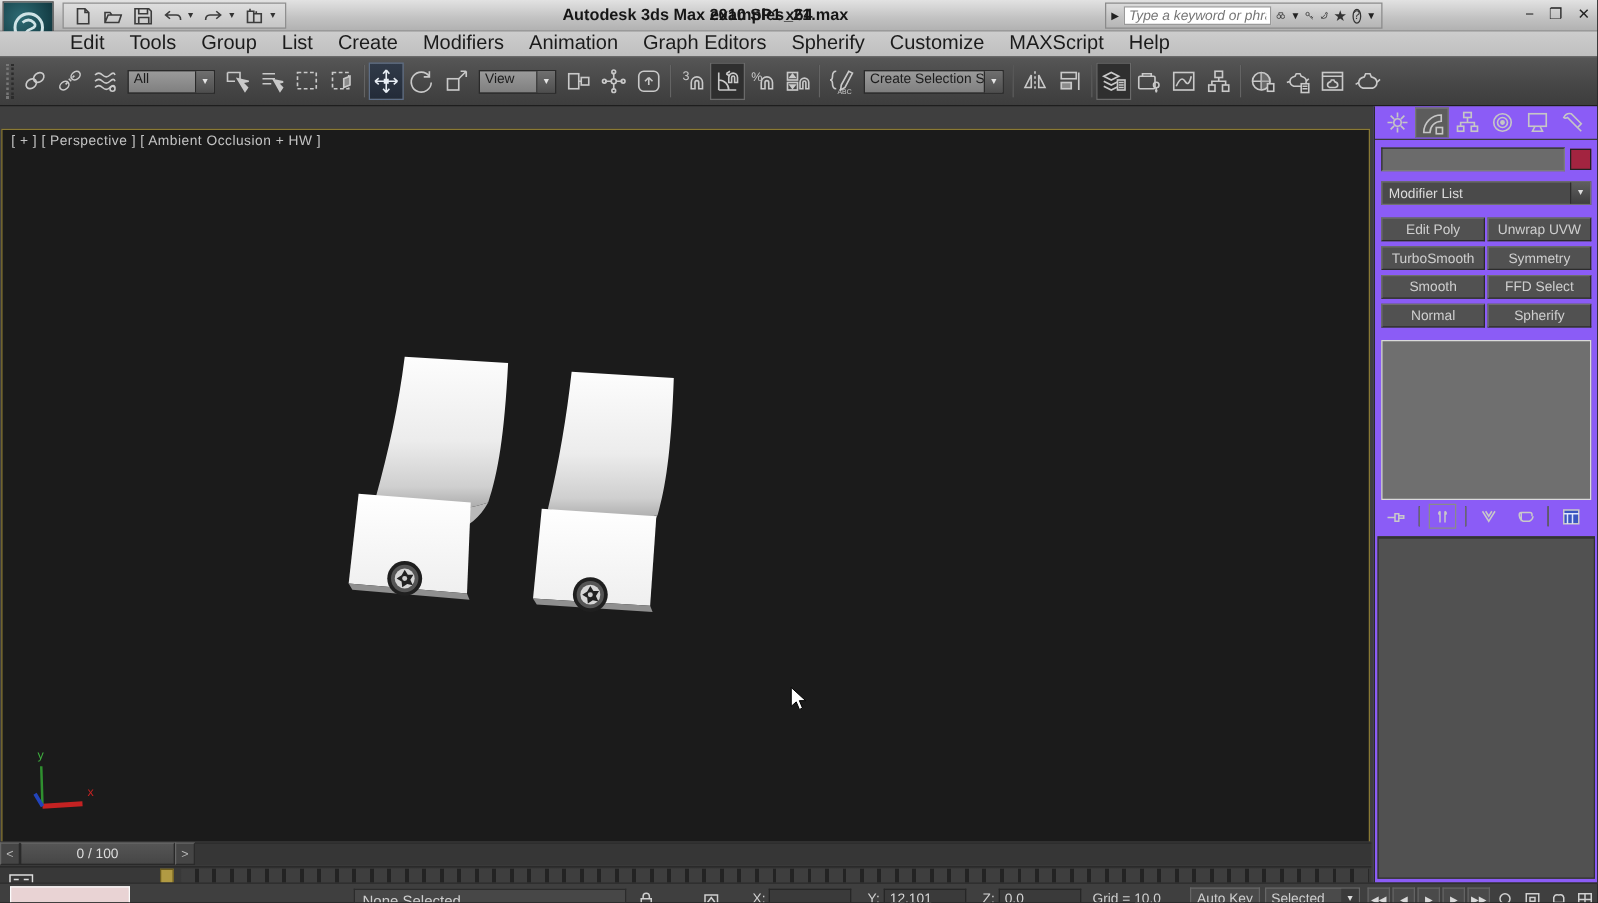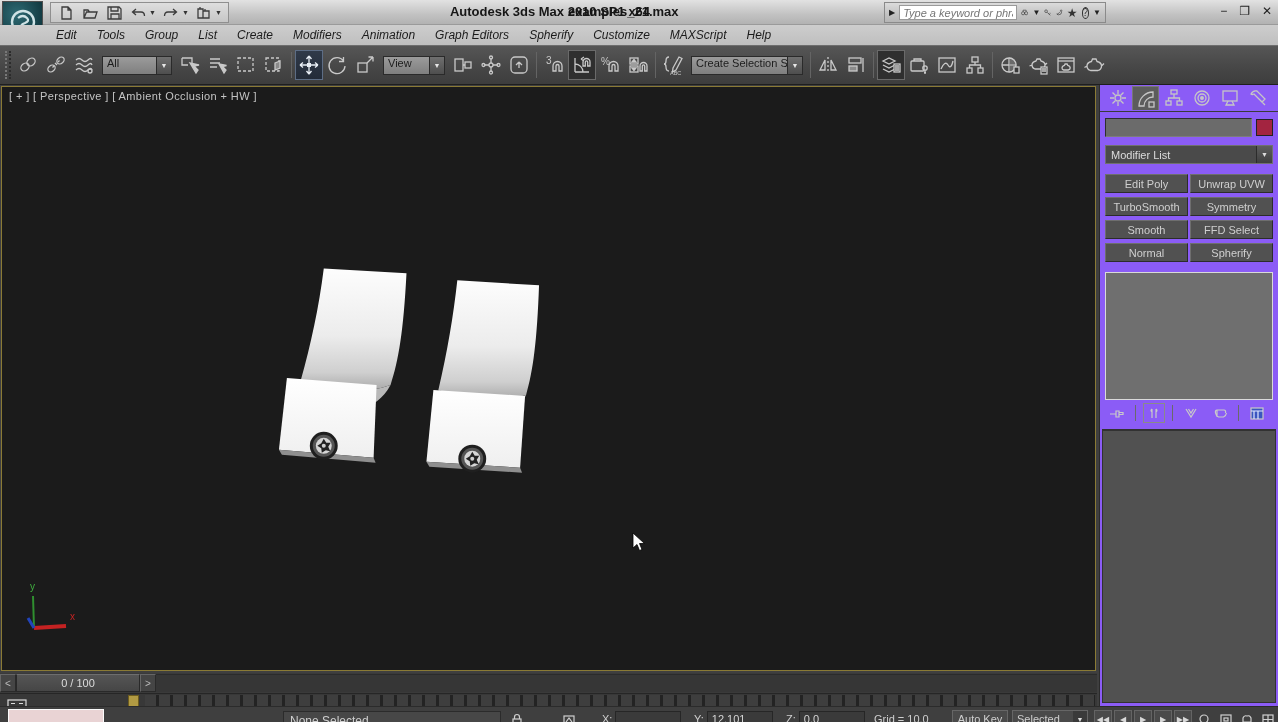--- a/index.html
+++ b/index.html
@@ -6,21 +6,21 @@
   html,body { width:1278px; height:722px; overflow:hidden; background:#222;
               font-family:"Liberation Sans", sans-serif; }
   .abs { position:absolute; }
   #app { position:relative; width:1278px; height:722px; background:#3f3f3f; overflow:hidden; }
 
   
   .titlebar { left:0; top:0; width:1278px; height:25px;
     background:linear-gradient(#e2e2e2,#c2c2c2 60%,#b2b2b2); border-bottom:1px solid #9a9a9a; }
   .menubar { left:0; top:25px; width:1278px; height:20px;
     background:linear-gradient(#cdcdcd,#bfbfbf); display:flex; align-items:center; padding-left:46px; }
-  .menu-item { padding:2px 10px; font-size:12px; color:#1b1b1b; cursor:default;font-style:italic; }
+  .menu-item { padding:2px 10px; font-size:16px; color:#1b1b1b; cursor:default; }
   .app-logo { left:2px; top:1px; width:41px; height:42px; border:1px solid #4e4e4e;
     background:radial-gradient(circle at 35% 30%, #2e6b74, #123a42 70%, #0a272d);
     display:flex; align-items:center; justify-content:center; }
   .app-logo svg { width:30px; height:30px; }
   .logo-caret { position:absolute; right:1px; bottom:8px; font-size:7px; color:#cfe3e6; }
   .qat { left:50px; top:2px; height:21px; display:flex; align-items:center; gap:6px;
     border:1px solid #8f8f8f; padding:0 6px; background:linear-gradient(#dedede,#c6c6c6); }
   .qat .ic { width:18px; height:16px; display:flex; align-items:center; justify-content:center; }
   .qat svg { width:15px; height:14px; stroke:#3c3c3c; fill:none; stroke-width:1.3; }
   .qat .dd { font-size:7px; color:#333; margin-left:-4px; }
@@ -50,21 +50,21 @@
   .tbtn.pressed { background:#2f2f2f; border:1px solid #6a6a6a; }
   .tb-sep { width:1px; height:26px; background:#2a2a2a; border-right:1px solid #646464; margin:0 3px; }
   .tb-combo { height:19px; background:linear-gradient(#9b9b9b,#7f7f7f); border:1px solid #2a2a2a;
     display:flex; font-size:11px; color:#1c1c1c; margin:0 4px; }
   .tb-combo .val { padding:0 4px; overflow:hidden; white-space:nowrap; flex:1; }
   .tb-combo .arrow { width:15px; height:100%; background:linear-gradient(#6f6f6f,#4e4e4e);
     border-left:1px solid #2a2a2a; color:#e6e6e6; font-size:7px; display:flex; align-items:center; justify-content:center; }
   .w70{width:70px;} .w62{width:62px;} .w112{width:112px;}
 
   
-  .viewport { left:1px; top:86px; width:1095px; height:585px; background:#1b1b1b;
+  .viewport { left:1px; top:103px; width:1095px; height:585px; background:#1b1b1b;
     border:1px solid #8a7a35; }
   .vp-label { position:absolute; left:7px; top:3px; font-size:11px; color:#c4c4c4; letter-spacing:0.4px; }
   .vp-canvas { position:absolute; left:0; top:0; width:100%; height:100%; }
 
   
   .cmdpanel { left:1099px; top:85px; width:179px; height:622px; background:#8b5cf6; border-left:1px solid #2b2b2b; }
   .cp-tabs { display:flex; align-items:center; height:27px; padding-left:4px; gap:1px; border-bottom:1px solid #3a3a3a; }
   .cp-tab { width:27px; height:24px; display:flex; align-items:center; justify-content:center; }
   .cp-tab svg { width:20px; height:20px; stroke:#c6c6c6; fill:none; stroke-width:1.3; }
   .cp-tab.active { background:#5c5c5c; border:1px solid #777; border-bottom:none; }

